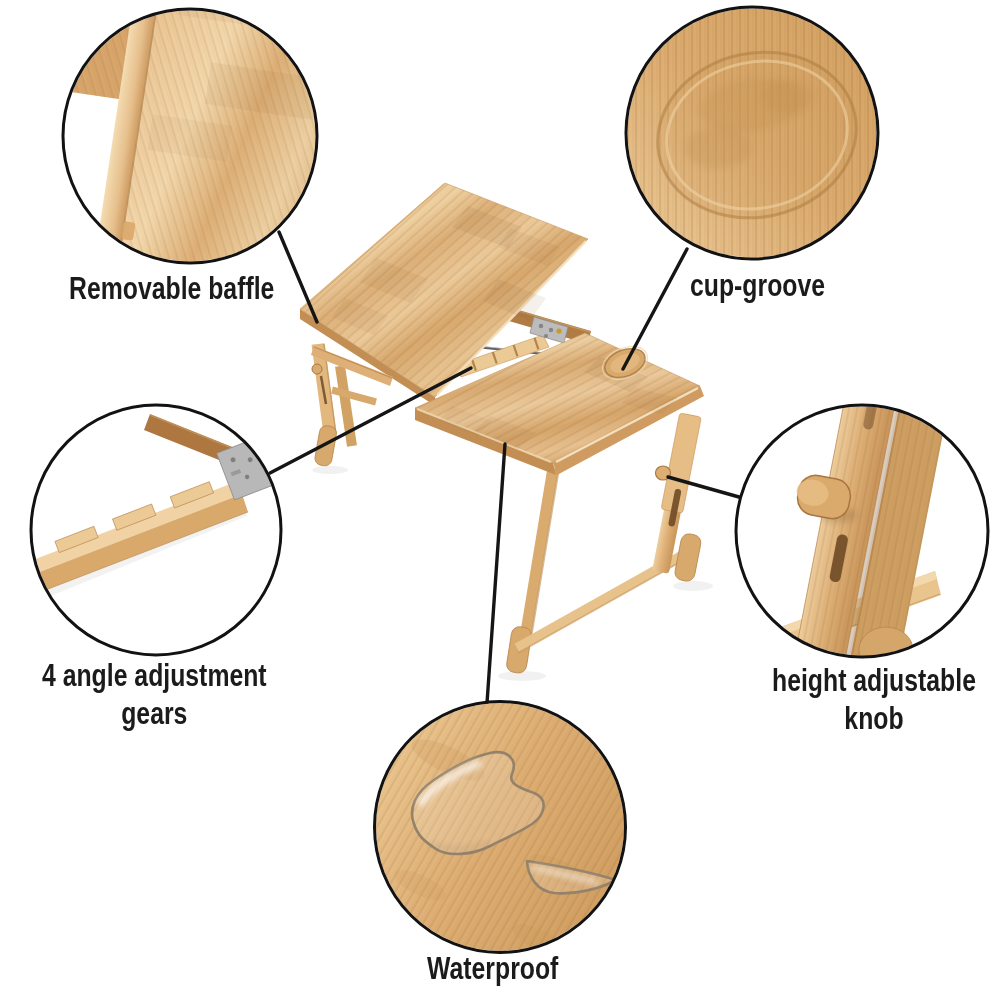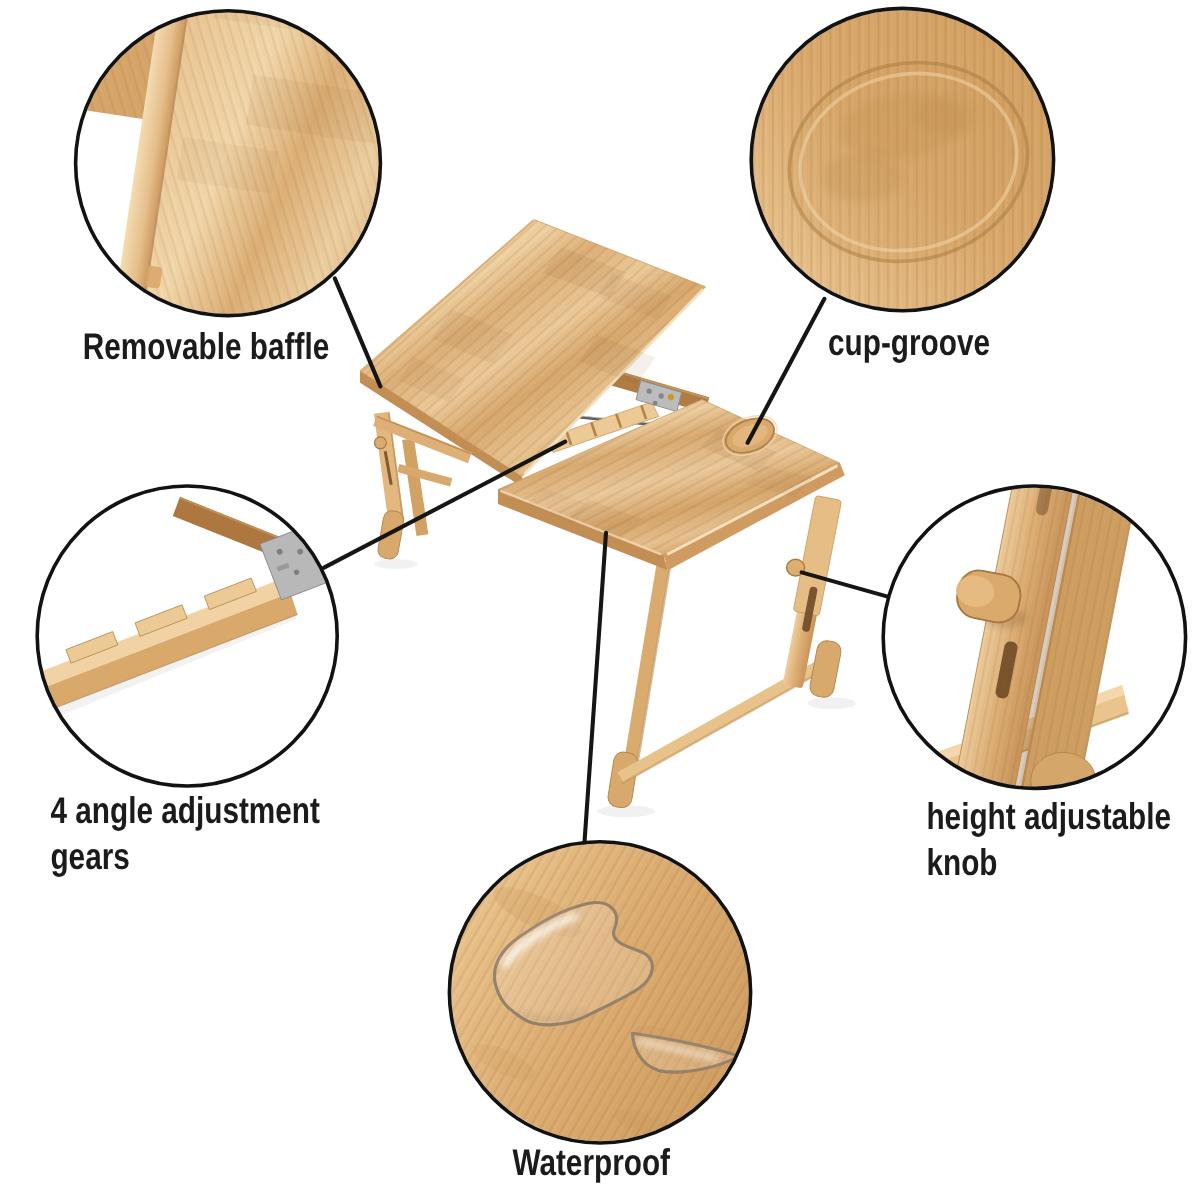--- a/index.html
+++ b/index.html
@@ -1,17 +1,17 @@
 <!DOCTYPE html>
 <html><head>
 <meta charset="utf-8">
 <style>
   html,body{margin:0;padding:0;background:#ffffff;}
   .stage{position:relative;width:1001px;height:1001px;background:#ffffff;overflow:hidden;
-         font-family:"Liberation Sans","DejaVu Sans",sans-serif;}
+         font-family:"Liberation Sans","DejaVu Sans",sans-serif;text-align:center;}
   .stage svg{position:absolute;left:0;top:0;}
   .lbl{position:absolute;color:#1b1b1b;font-weight:700;font-size:31px;line-height:38px;
        transform:scaleX(.8);transform-origin:0 0;white-space:nowrap;}
   .lbl span{display:block;}
   #lbl-baffle{left:69px;top:270px;}
   #lbl-cup{left:690px;top:267px;}
   #lbl-gears{left:42px;top:657px;}
   #lbl-knob{left:772px;top:662px;}
   #lbl-water{left:427px;top:950px;}
 </style>

